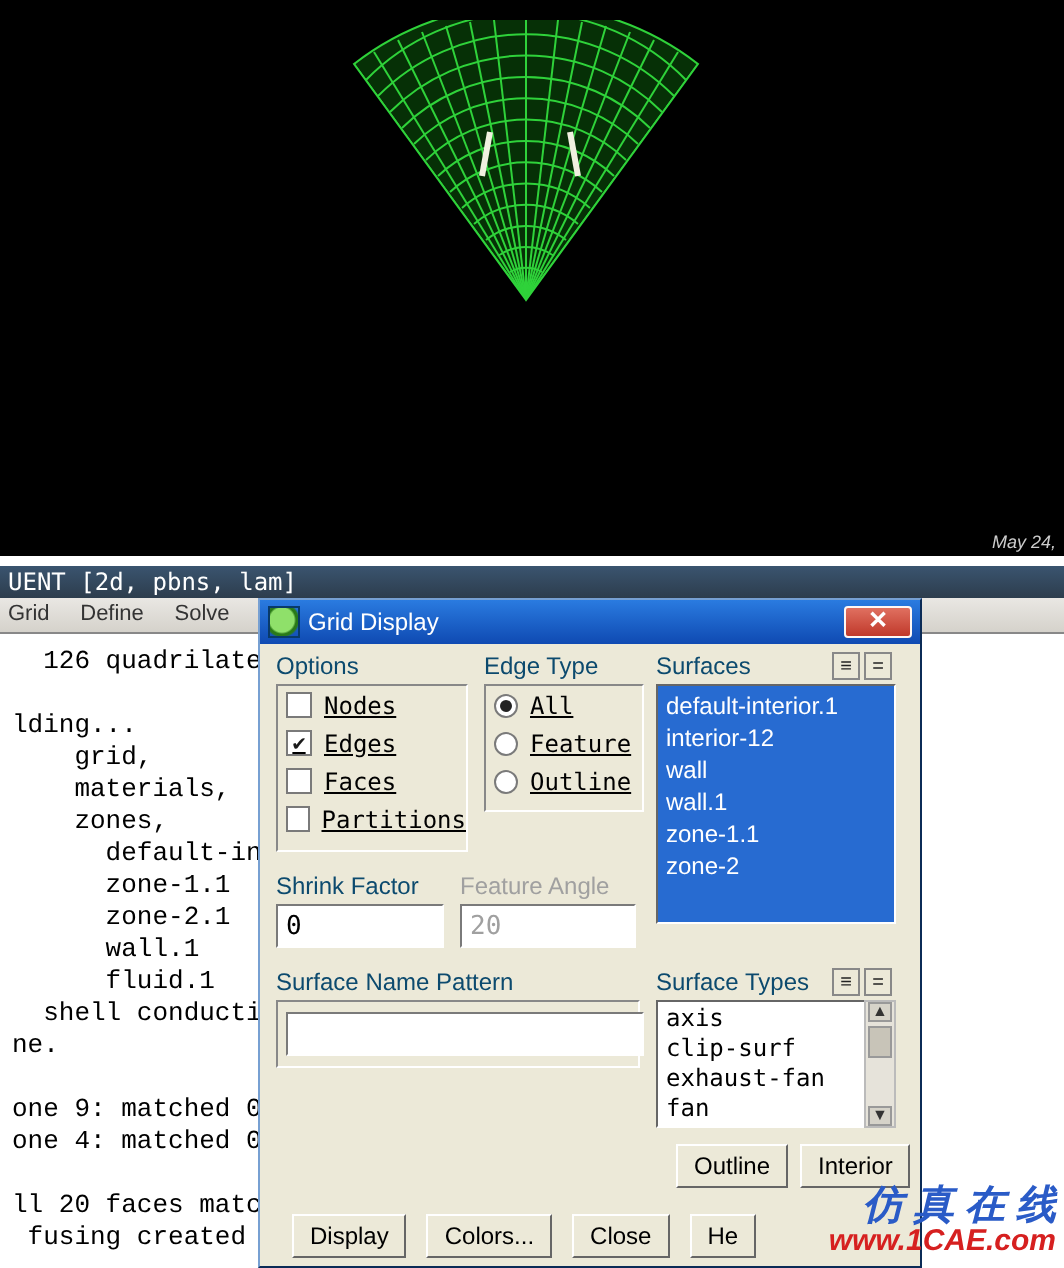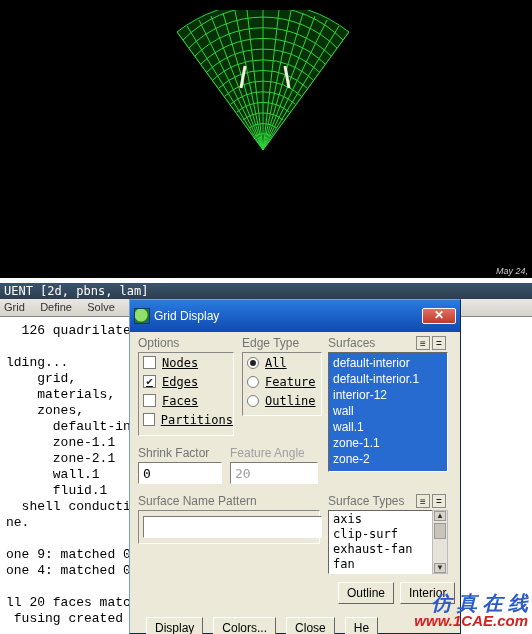--- a/index.html
+++ b/index.html
@@ -75,21 +75,21 @@
     position: absolute;
     left: 129px; top: 299px;
     width: 332px; height: 335px;
     background: #ece9d8;
     border-top: 1px solid #77a0d2;
     border-left: 1px solid #77a0d2;
     border-right: 1px solid #0b2b56;
     border-bottom: 1px solid #0b2b56;
   }
   .dlg-title {
-    height: 32px;
+    height: 22px;
     background: linear-gradient(#2a7be0, #0f4ab2);
     color: #fff;
     font-size: 12px;
     display: flex;
     align-items: center;
     padding: 0 4px;
   }
   .dlg-title .icon16 {
     width: 16px; height: 16px;
     margin-right: 4px;
@@ -108,21 +108,21 @@
     font-size: 12px;
     border-radius: 2px;
   }
   .dlg-body {
     position: relative;
     padding: 6px 8px;
     height: calc(100% - 22px);
   }
   .sec-label {
     font-weight: normal;
-    color: #737373;
+    color: #0c4a6e;
     font-size: 12px;
     margin-bottom: 2px;
   }
   
   .options-box {
     position: absolute;
     left: 8px; top: 20px;
     width: 96px; height: 84px;
     border-top: 1px solid #888;
     border-left: 1px solid #888;
@@ -436,21 +436,20 @@
           <span>Outline</span>
         </div>
     </div>
 
     <div class="sec-label surfaces-label">Surfaces</div>
     <div class="surfaces-tools">
       <div class="toolitem">≡</div>
       <div class="toolitem">=</div>
     </div>
     <div class="surfaces-list">
-      <div>default-interior</div>
       <div>default-interior.1</div>
       <div>interior-12</div>
       <div>wall</div>
       <div>wall.1</div>
       <div>zone-1.1</div>
       <div>zone-2</div>
     </div>
 
     <div class="sec-label shrink-label">Shrink Factor</div>
     <div class="sec-label feat-label">Feature Angle</div>

